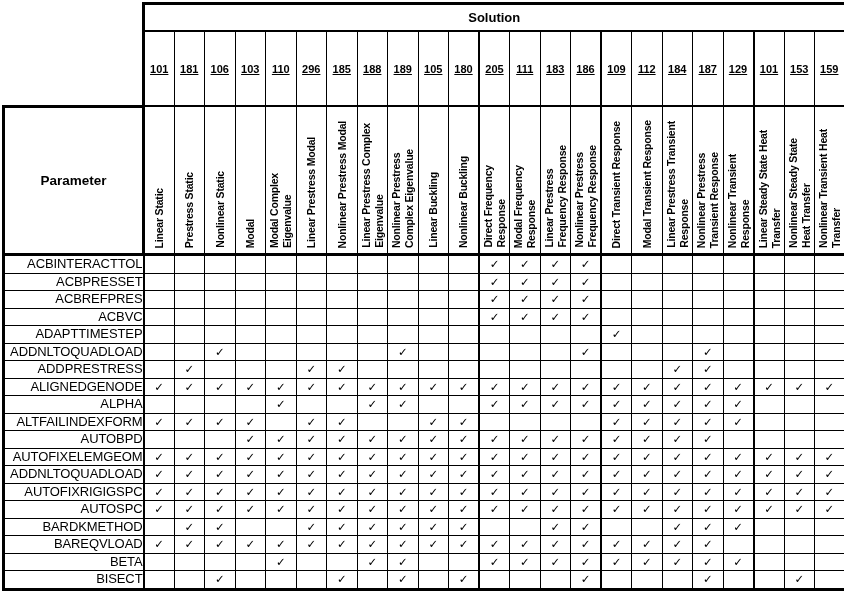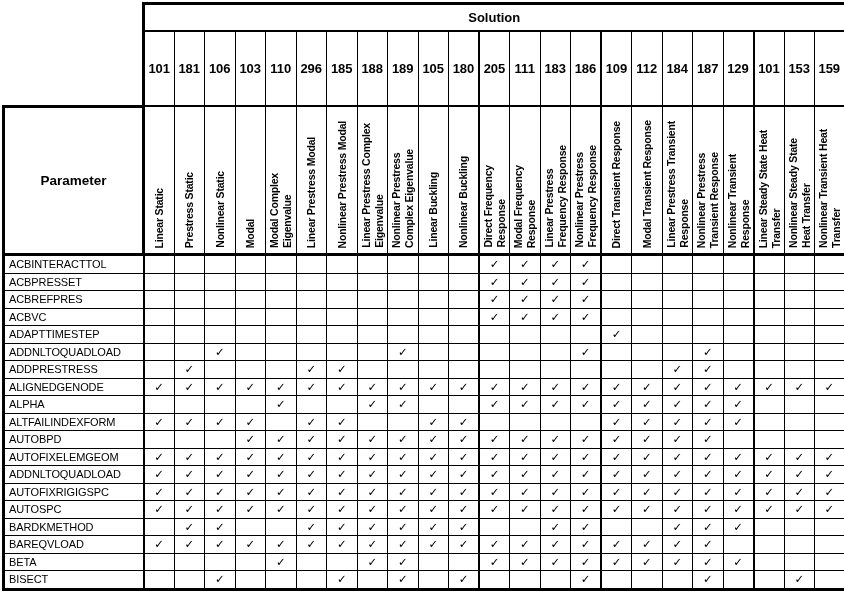--- a/index.html
+++ b/index.html
@@ -7,34 +7,34 @@
     font-family:"Liberation Sans","DejaVu Sans",sans-serif;}
   .wrap{padding:2px 12px 0 2px;}
   table{border-collapse:collapse;table-layout:fixed;width:841px;}
   col.pcol{width:140px;}
   col.scol{width:30.5px;}
   th,td{padding:0;}
   th.corner{border:none;background:#ffffff;}
   th.solution-th{border:3px solid #000;border-bottom:2px solid #000;height:25px;
     font-size:13px;font-weight:bold;text-align:center;vertical-align:middle;}
   th.num-th{border:1px solid #000;border-top:2px solid #000;border-bottom:2px solid #000;
-    height:73px;font-size:13px;font-weight:bold;text-align:center;vertical-align:middle;}
+    height:73px;font-size:11px;font-weight:bold;text-align:center;vertical-align:middle;text-decoration:underline;}
   th.vhead-th{border:1px solid #000;border-top:2px solid #000;border-bottom:3px solid #000;
     height:146px;vertical-align:bottom;}
   th.param-th{border:3px solid #000;border-right:2px solid #000;
     font-size:13.5px;font-weight:bold;vertical-align:middle;}
   .first{border-left:3px solid #000 !important;}
   .last{border-right:3px solid #000 !important;margin-top:8px;}
   .grp{border-left:2px solid #000 !important;}
   .vlabel{writing-mode:vertical-rl;transform:rotate(180deg);
     white-space:pre-line;font-weight:bold;font-size:10.5px;line-height:12.5px;
     letter-spacing:-0.2px;text-align:left;margin:0 auto;margin-bottom:5px;
     max-height:140px;}
   td.pname{border:1px solid #000;border-left:3px solid #000;border-right:2px solid #000;
-    font-size:11px;text-align:left;padding-left:4px;height:16.5px;line-height:16.5px;
+    font-size:13px;text-align:right;padding-left:4px;height:16.5px;line-height:16.5px;
     letter-spacing:-0.1px;white-space:nowrap;overflow:hidden;}
   td.chk{border:1px solid #000;text-align:center;font-size:11.5px;line-height:16.5px;
     height:16.5px;}
   tr.lastrow td{border-bottom:3px solid #000;}
 </style>
 </head>
 <body>
 
 <div class="wrap">
   <table>

